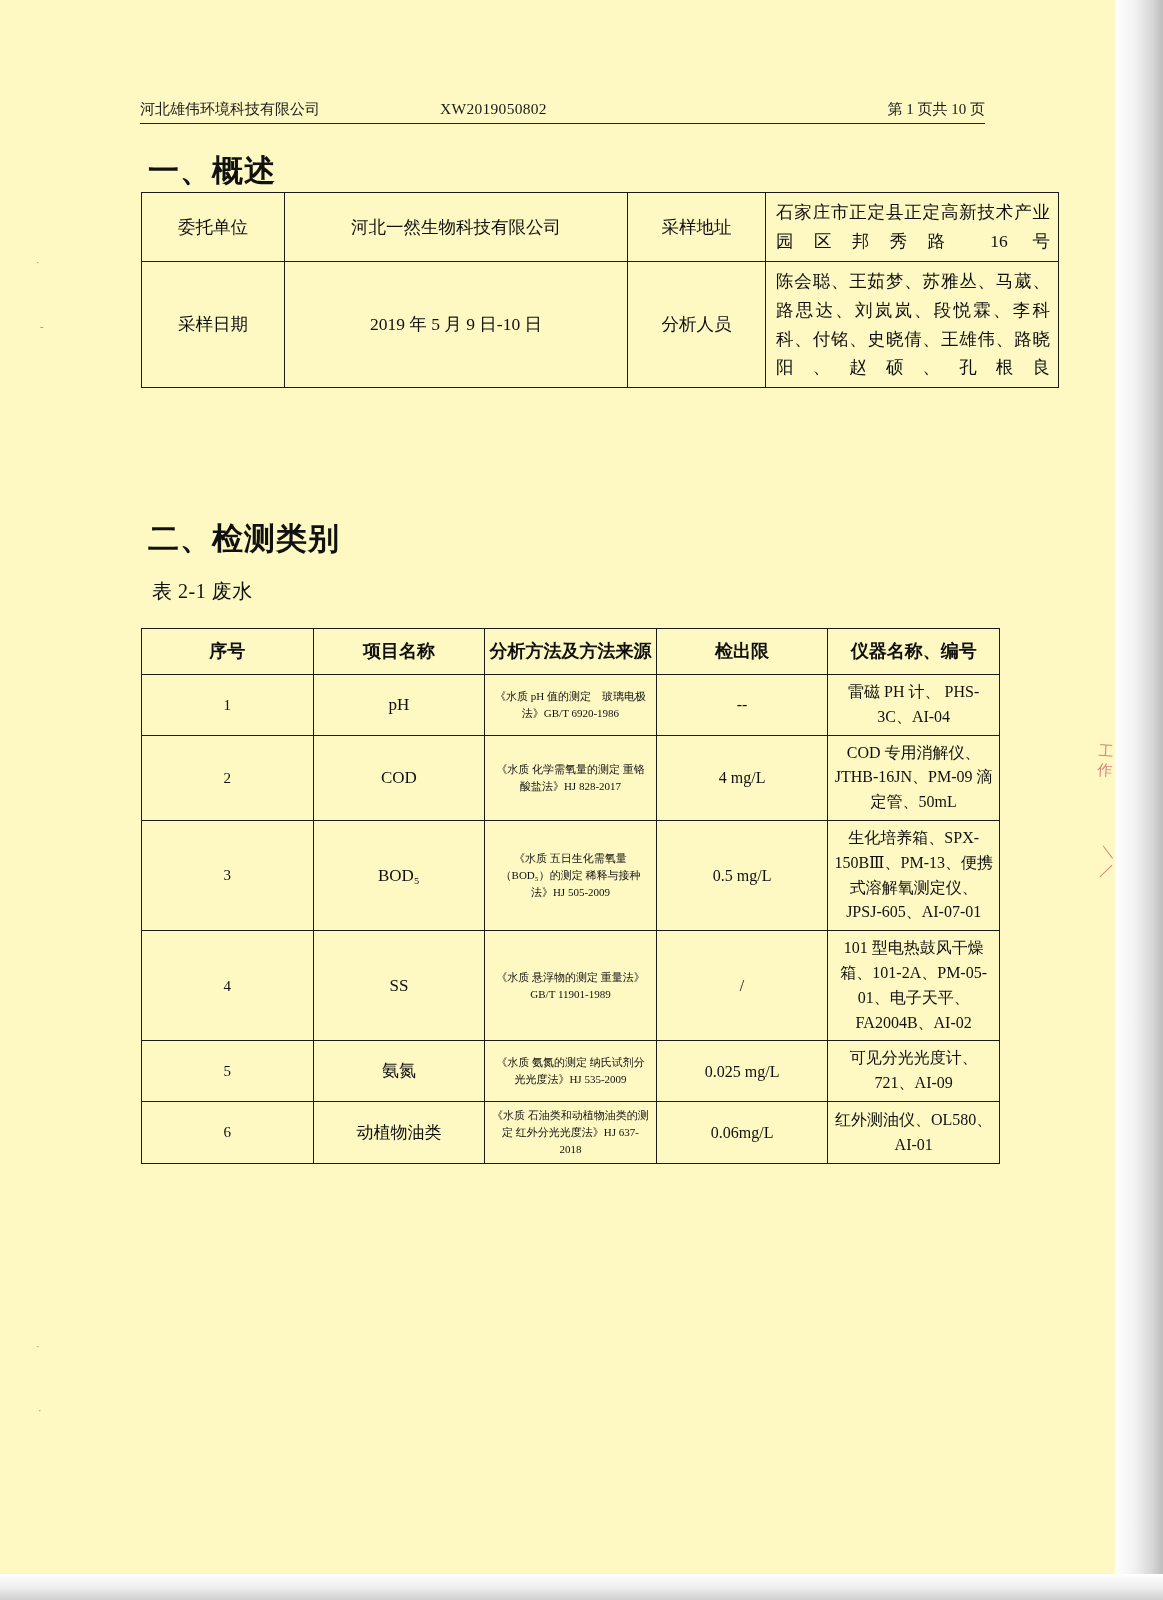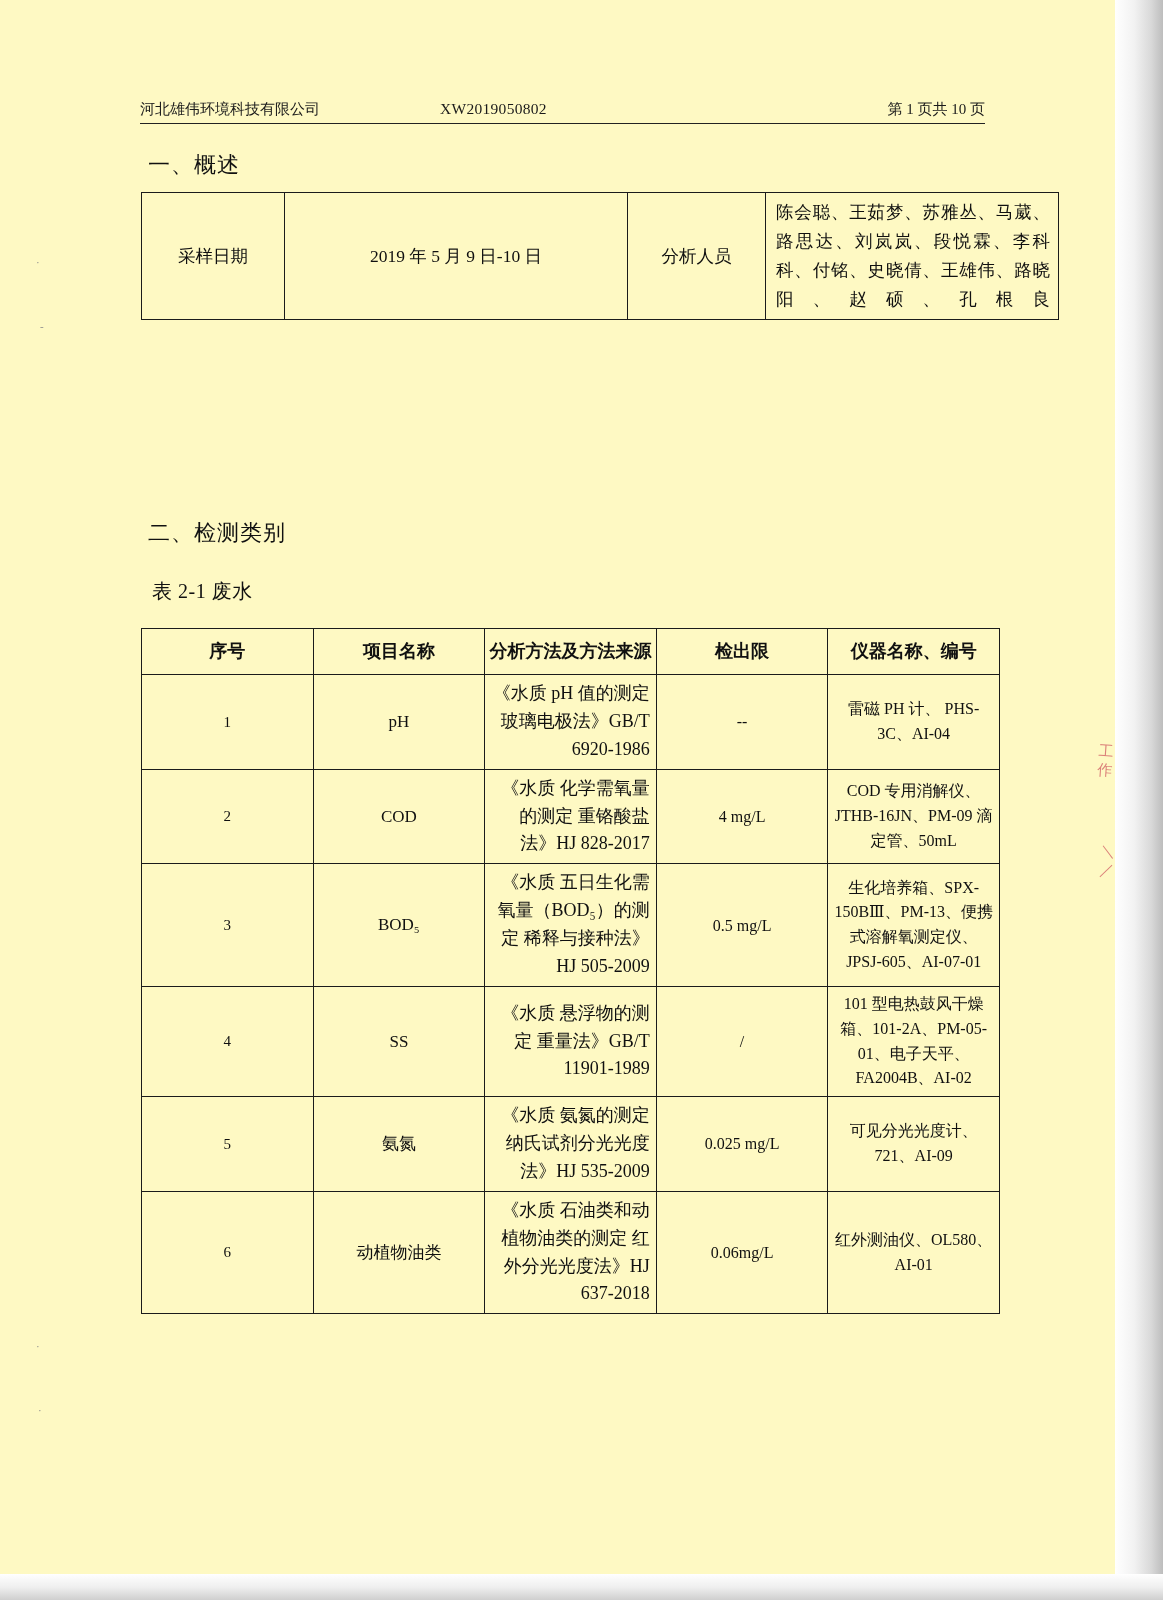--- a/index.html
+++ b/index.html
@@ -68,22 +68,22 @@
   }
   .header .h-page {
     margin-left: auto;
     font-size: 15px;
     white-space: nowrap;
   }
   
   .sec-title {
     position: absolute;
     font-family: "Liberation Sans", sans-serif;
-    font-weight: normal;
-    font-size: 22px;
+    font-weight: bold;
+    font-size: 31px;
     color: #111;
     letter-spacing: 1px;
   }
   #sec1 { left: 148px; top: 150px; }
   #sec2 { left: 148px; top: 518px; }
   .tbl-caption {
     position: absolute;
     left: 152px;
     top: 578px;
     font-size: 20px;
@@ -142,21 +142,21 @@
     font-size: 16.5px;
   }
   #methods-table th {
     font-family: "Liberation Sans", sans-serif;
     font-weight: bold;
     font-size: 18px;
     padding: 9px 4px;
   }
   #methods-table td.c-no { width: 62px; font-size: 15px; }
   #methods-table td.c-name { width: 128px; font-size: 17px; }
-  #methods-table td.c-method { width: 305px; font-size: 18px; line-height: 1.55; text-align: right; }
+  #methods-table td.c-method { width: 305px; font-size: 11px; line-height: 1.55; }
   #methods-table td.c-limit { width: 92px; font-size: 16px; line-height: 1.45; }
   #methods-table td.c-inst { width: 238px; font-size: 16px; line-height: 1.55; }
   .nowrap { white-space: nowrap; }
   
   .mark {
     position: absolute;
     color: #8a8a8a;
     font-size: 11px;
   }
   .red-mark {
@@ -179,20 +179,26 @@
       <span class="h-company">河北雄伟环境科技有限公司</span>
       <span class="h-code">XW2019050802</span>
       <span class="h-page">第 1 页共 10 页</span>
     </div>
 
     <div class="sec-title" id="sec1">一、概述</div>
 
     <table id="info-table">
       <tbody>
         <tr>
+          <td class="lbl">委托单位</td>
+          <td class="val-left">河北一然生物科技有限公司</td>
+          <td class="lbl2">采样地址</td>
+          <td class="val-right multiline">石家庄市正定县正定高新技术产业园区邦秀路 16 号</td>
+        </tr>
+        <tr>
           <td class="lbl">采样日期</td>
           <td class="val-left">2019 年 5 月 9 日-10 日</td>
           <td class="lbl2">分析人员</td>
           <td class="val-right multiline">陈会聪、王茹梦、苏雅丛、马葳、路思达、刘岚岚、段悦霖、李科科、付铭、史晓倩、王雄伟、路晓阳、赵硕、孔根良</td>
         </tr>
       </tbody>
     </table>
 
     <div class="sec-title" id="sec2">二、检测类别</div>
     <div class="tbl-caption">表 2-1 废水</div>

